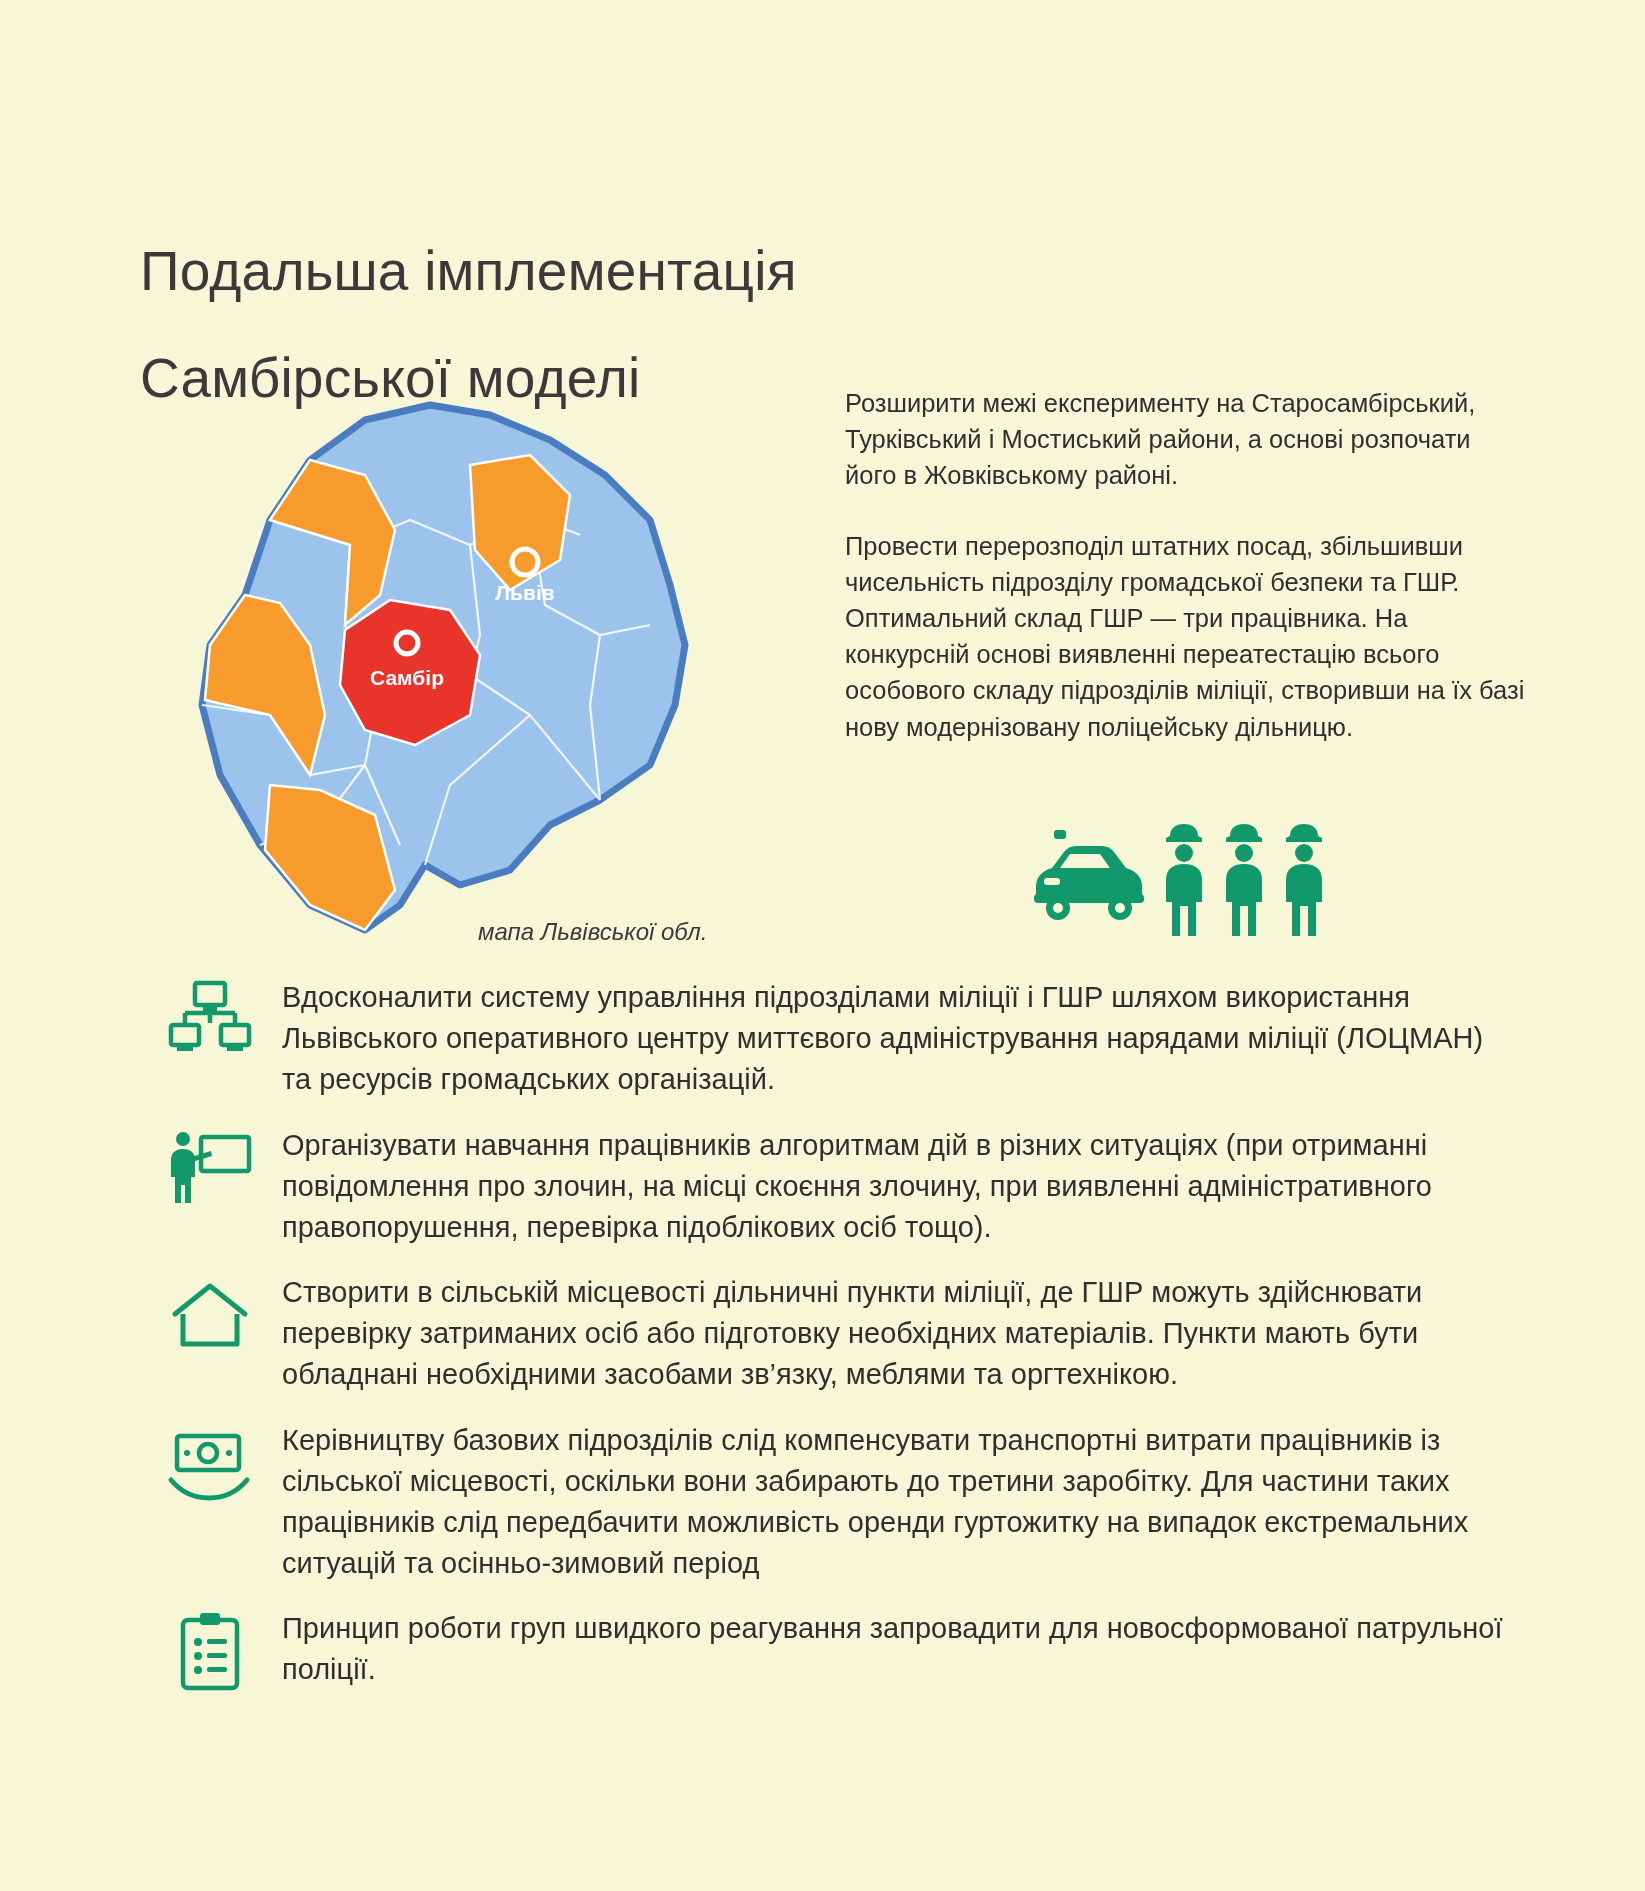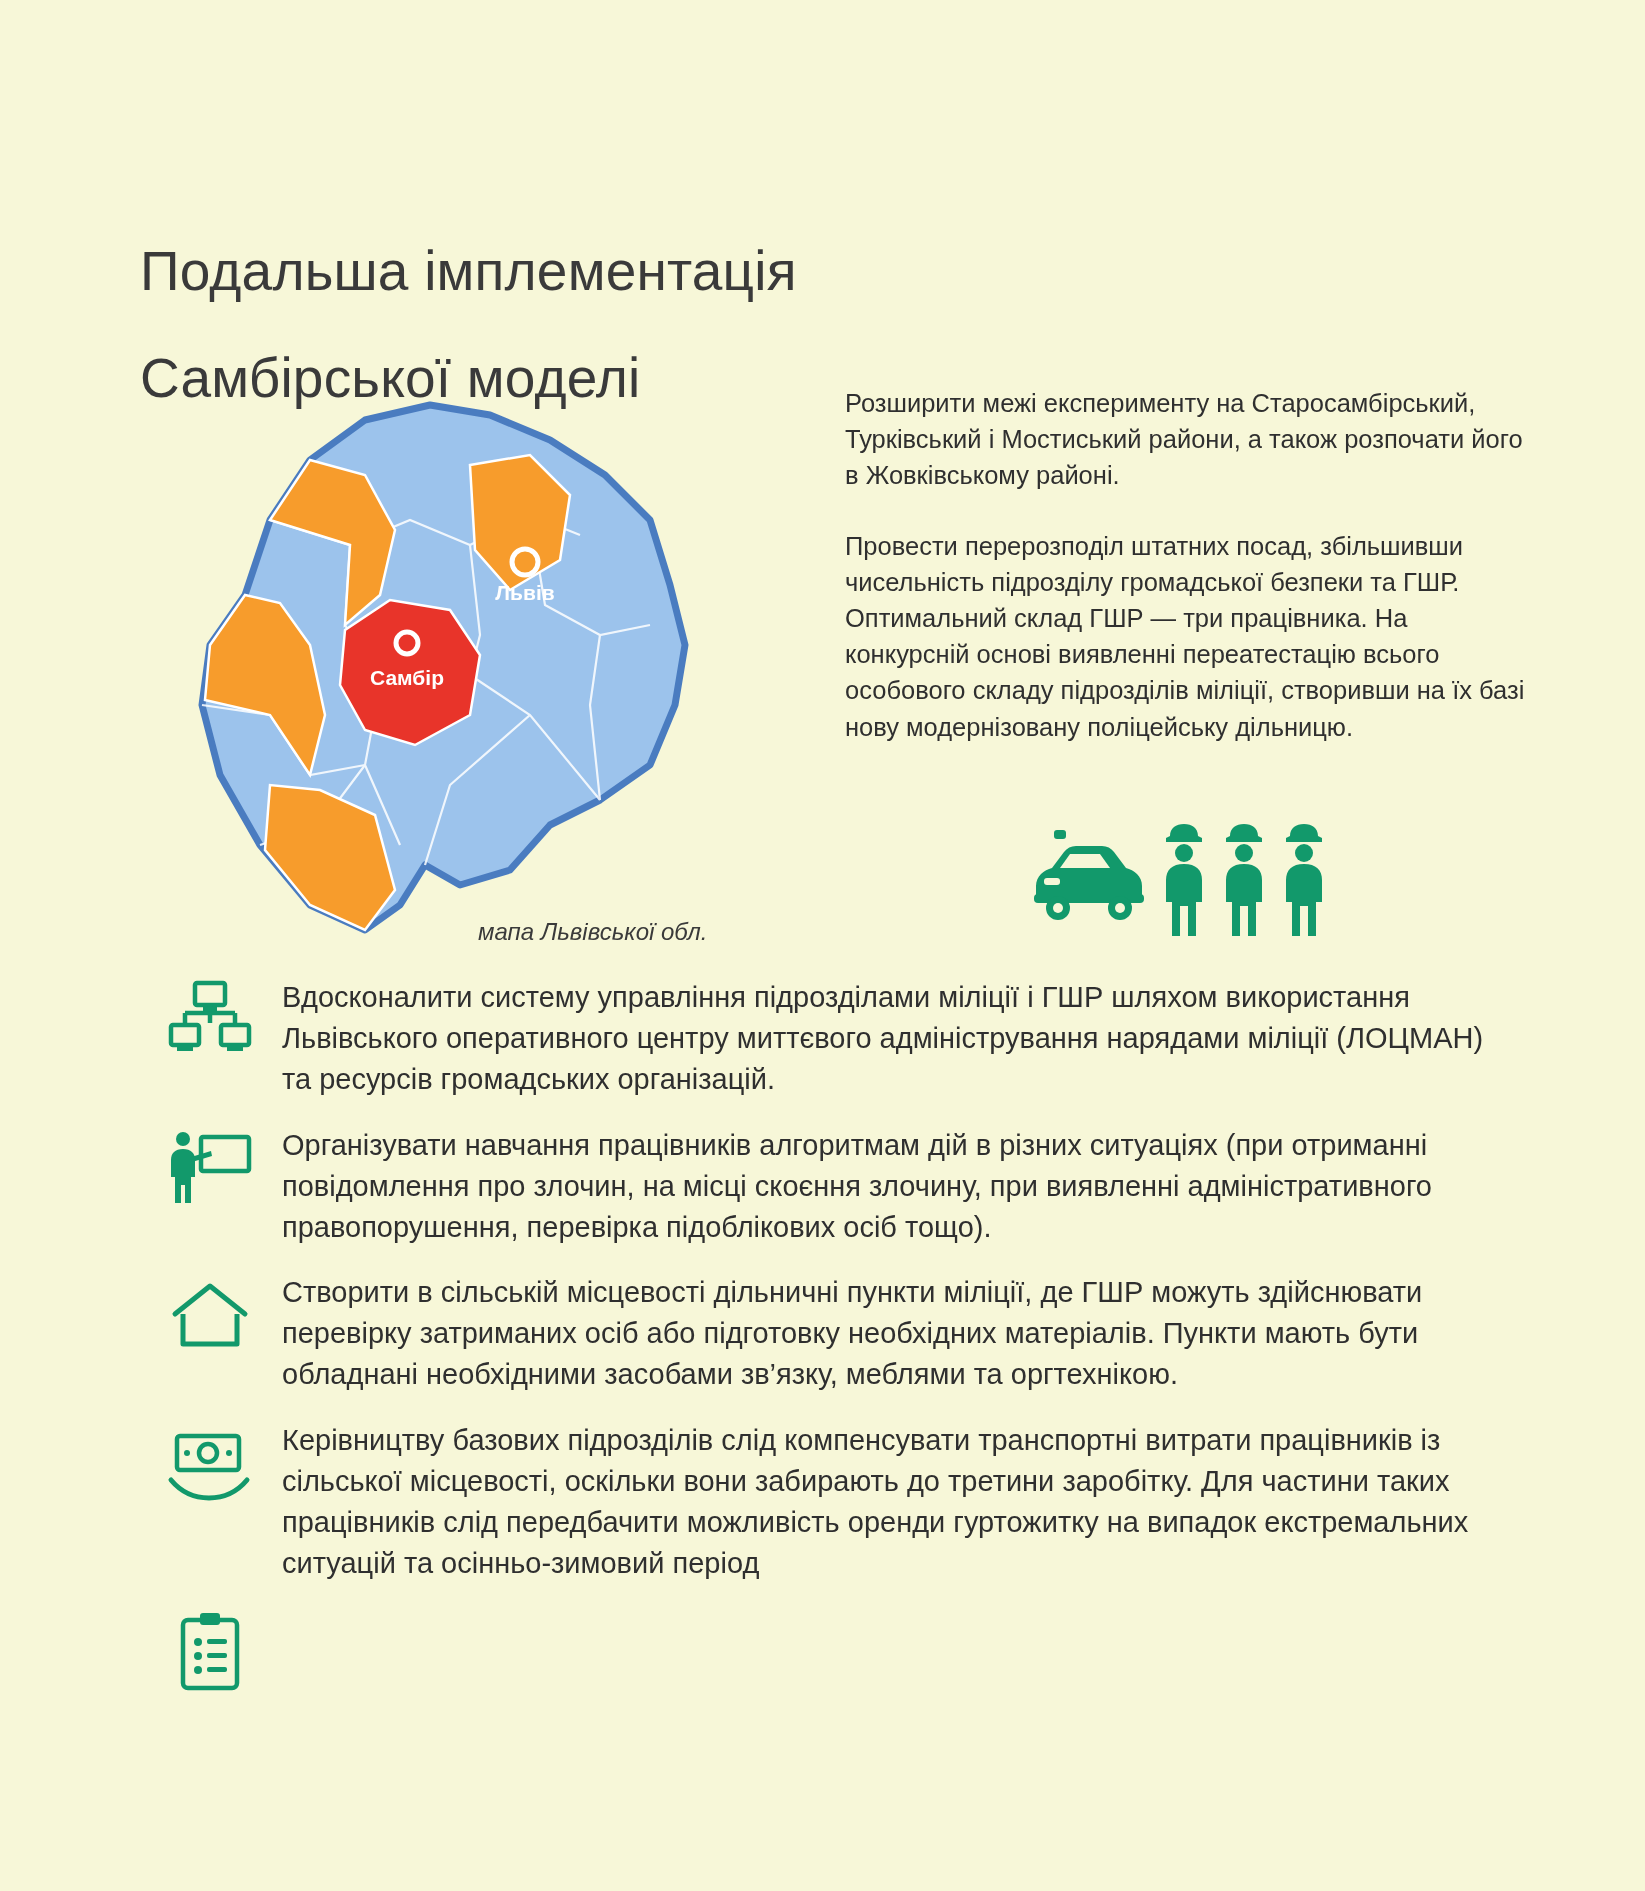--- a/index.html
+++ b/index.html
@@ -163,21 +163,21 @@
       <g>
         <circle cx="257" cy="298" r="11" fill="none" stroke="#ffffff" stroke-width="5"></circle>
         <text x="257" y="340" text-anchor="middle" font-family="Liberation Sans, sans-serif" font-size="21" fill="#ffffff" font-weight="bold">Самбір</text>
       </g>
     </svg>
   </div>
 
   <div class="map-caption">мапа Львівської обл.</div>
 
   <div class="right-col">
-    <p>Розширити межі експерименту на Старосамбірський, Турківський і Мостиський райони, а також розпочати його в Жовківському районі.</p>
+    <p>Розширити межі експерименту на Старосамбірський, Турківський і Мостиський райони, а основі розпочати його в Жовківському районі.</p>
     <p>Провести перерозподіл штатних посад, збільшивши чисельність підрозділу громадської безпеки та ГШР. Оптимальний склад ГШР — три працівника. На конкурсній основі виявленні переатестацію всього особового складу підрозділів міліції, створивши на їх базі нову модернізовану поліцейську дільницю.</p>
   </div>
 
   <div class="police-row">
     <svg width="320" height="120" viewBox="0 0 320 120" class="icon-green">
 
       <g fill="#12996b">
         <rect x="24" y="10" width="12" height="9" rx="3"></rect>
         <path d="M6 66 C6 56 14 50 22 48 L34 32 C37 28 41 26 46 26 L72 26 C77 26 81 28 84 32 L96 48
                  C104 50 112 56 112 66 L112 78 L6 78 Z"></path>
@@ -278,16 +278,17 @@
           <g fill="#12996b">
             <circle cx="31" cy="32" r="4"></circle>
             <circle cx="31" cy="46" r="4"></circle>
             <circle cx="31" cy="60" r="4"></circle>
             <rect x="40" y="29" width="20" height="5" rx="2"></rect>
             <rect x="40" y="43" width="20" height="5" rx="2"></rect>
             <rect x="40" y="57" width="20" height="5" rx="2"></rect>
           </g>
         </svg>
       </div>
+      <div class="item-text">Принцип роботи груп швидкого реагування запровадити для новосформованої патрульної поліції.</div>
     </div>
 
   </div>
 </div>
 
 </body></html>

